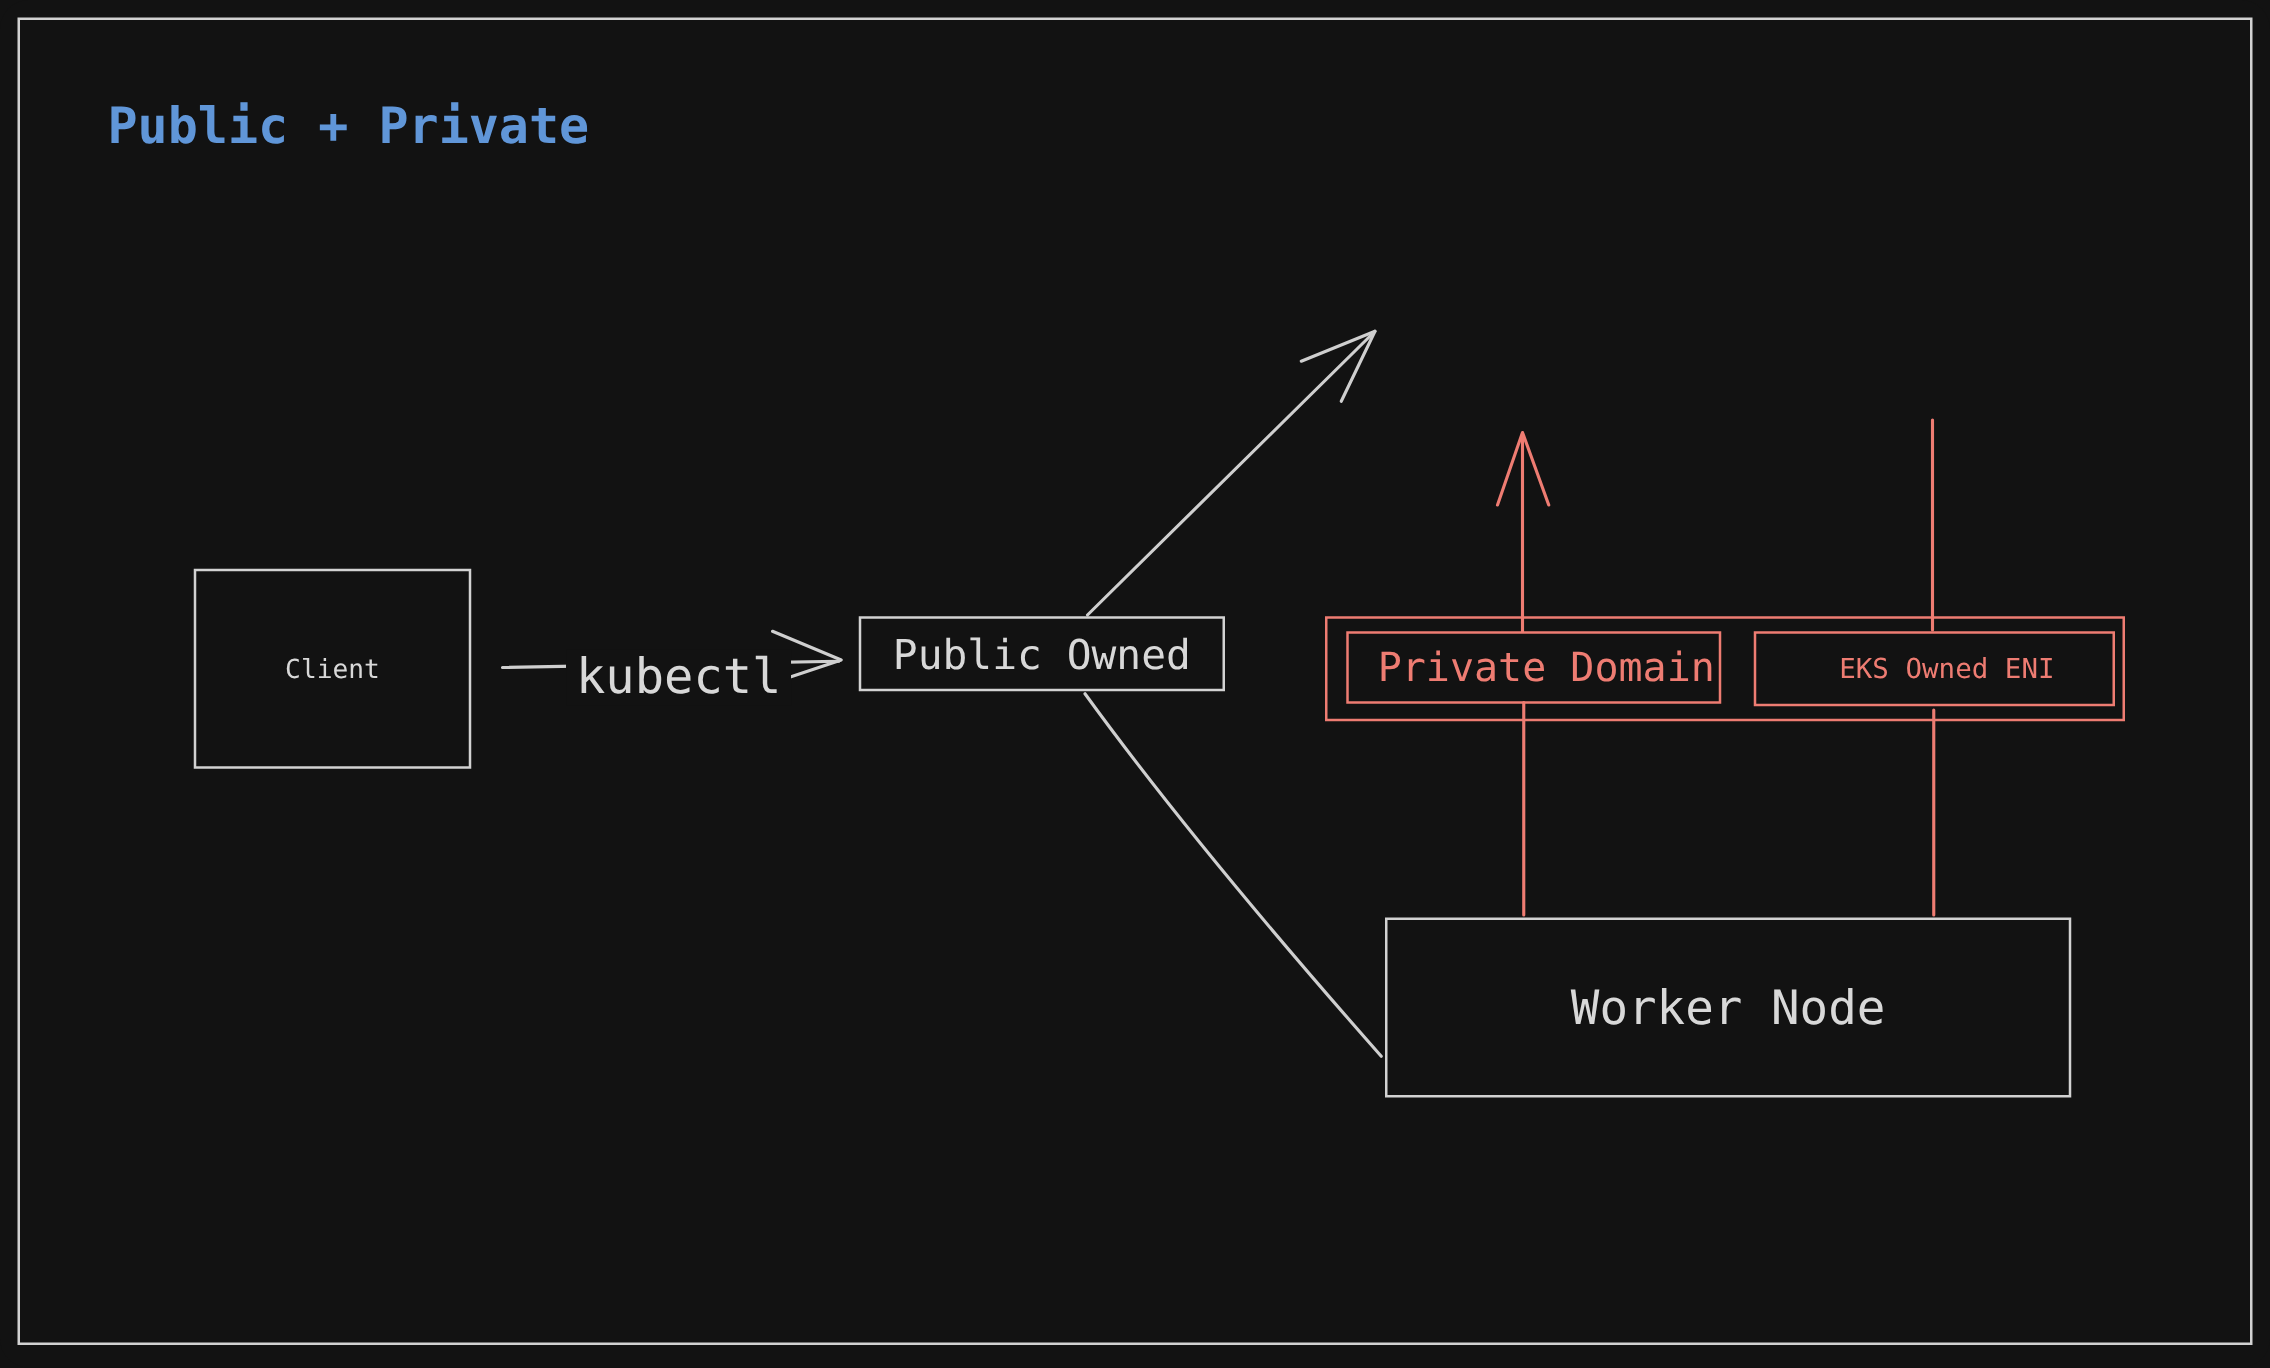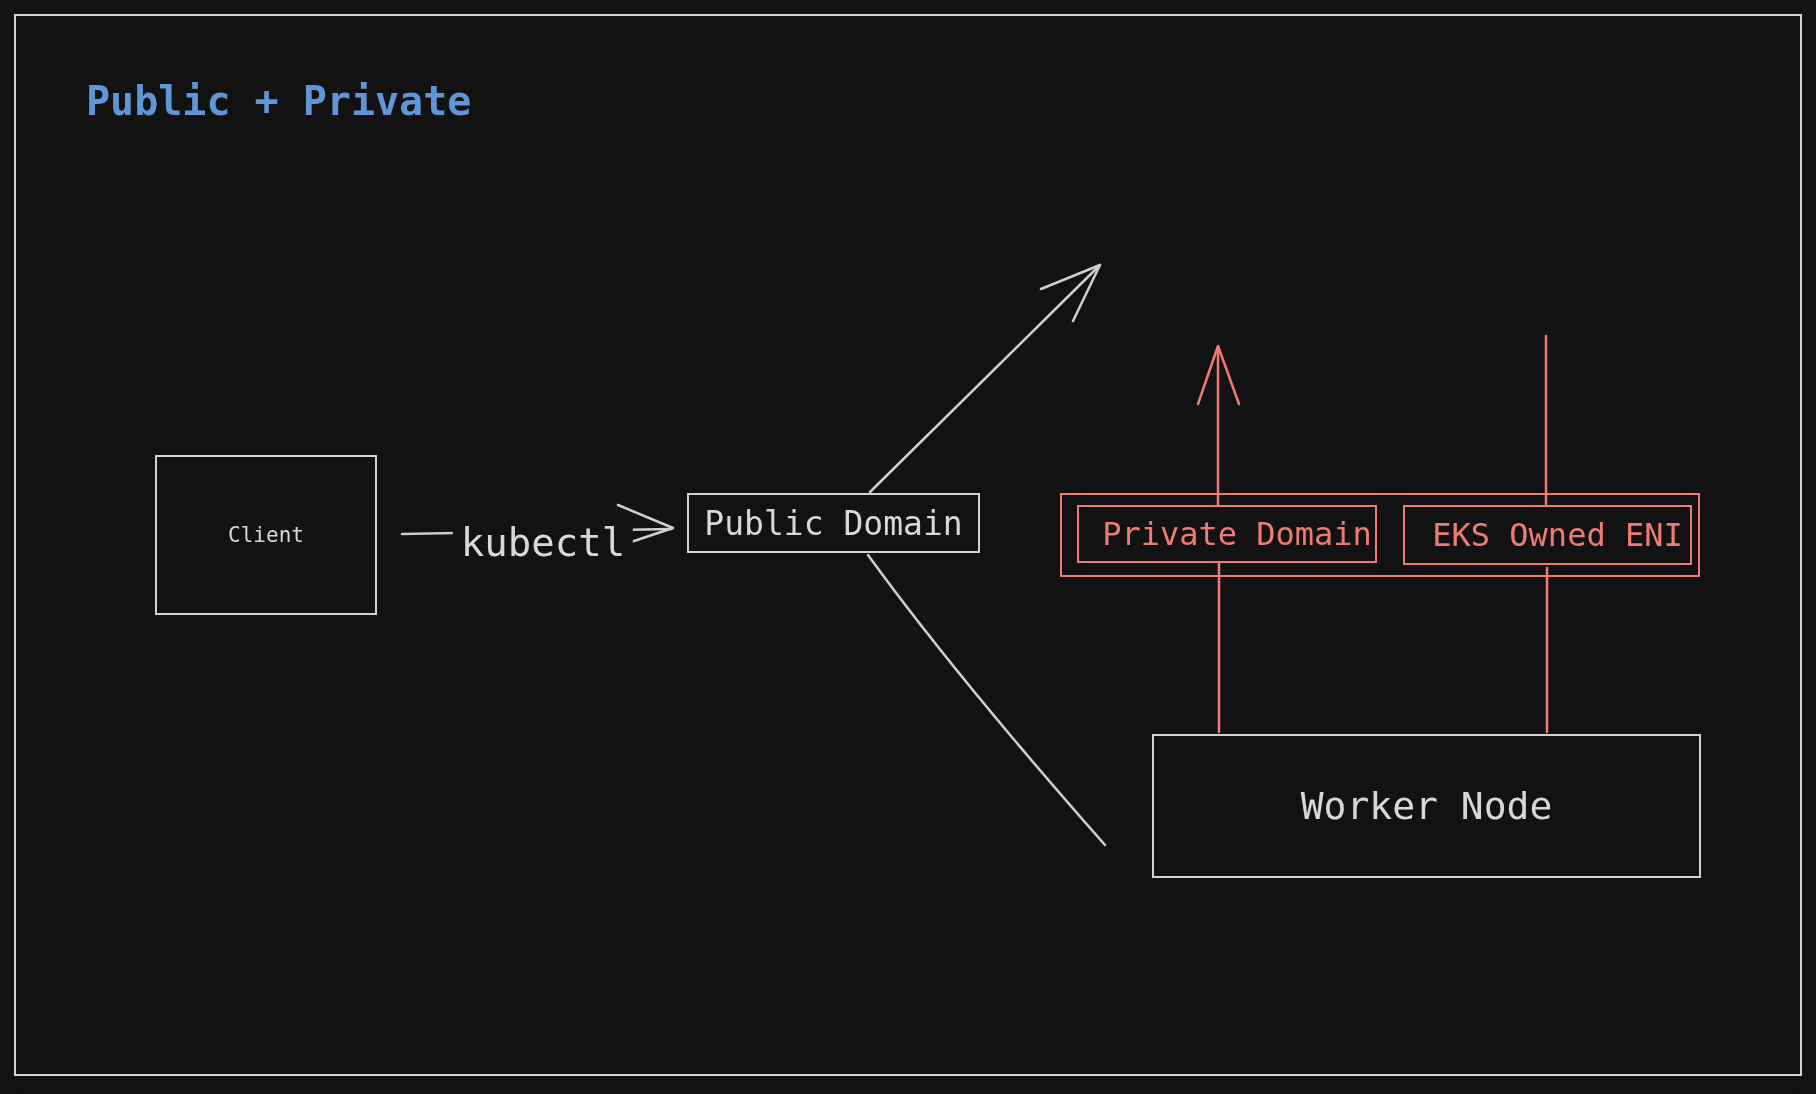--- a/index.html
+++ b/index.html
@@ -40,24 +40,24 @@
   .node.red{border-color:var(--red);color:var(--red);padding-left:20px;}
   .group-box{
     position:absolute;
     border:2px solid var(--red);
     box-sizing:border-box;
     background:transparent;
   }
   #n-client{left:155px;top:455px;width:222px;height:160px;font-size:21px;}
   #n-public{left:687px;top:493px;width:293px;height:60px;font-size:33px;}
   #n-control{left:1110px;top:187px;width:529px;height:146px;font-size:38px;}
-  #n-worker{left:1108px;top:734px;width:549px;height:144px;font-size:38px;margin-left:44px;}
+  #n-worker{left:1108px;top:734px;width:549px;height:144px;font-size:38px;}
   #g-private{left:1060px;top:493px;width:640px;height:84px;}
   #n-privdom{left:1077px;top:505px;width:300px;height:58px;font-size:32px;}
-  #n-eks{left:1403px;top:505px;width:289px;height:60px;font-size:32px;}
+  #n-eks{left:1403px;top:505px;width:289px;height:60px;font-size:22px;}
   .edge-label{
     position:absolute;left:543px;top:542px;
     transform:translate(-50%,-50%);
     background:var(--bg);
     padding:0 8px;
     font-size:39px;color:var(--text);
     white-space:pre;
   }
   svg.connectors{position:absolute;left:0;top:0;width:1816px;height:1094px;pointer-events:none;}
   svg.connectors path{fill:none;stroke-width:2.5px;stroke-linecap:round;stroke-linejoin:round;}
@@ -91,21 +91,21 @@
     <path class="red" d="M1546 336 L1546 504"></path>
 
     <path class="red" d="M1547 568 L1547 732"></path>
   </svg>
 
   <div class="node" id="n-client">
     <span>Client</span>
   </div>
 
   <div class="node" id="n-public">
-    <span>Public Domain</span>
+    <span>Public Owned</span>
   </div>
 
 
   <div class="node" id="n-worker">
     <span>Worker Node</span>
   </div>
 
   <div class="group-box" id="g-private"></div>
 
   <div class="node red" id="n-privdom">

